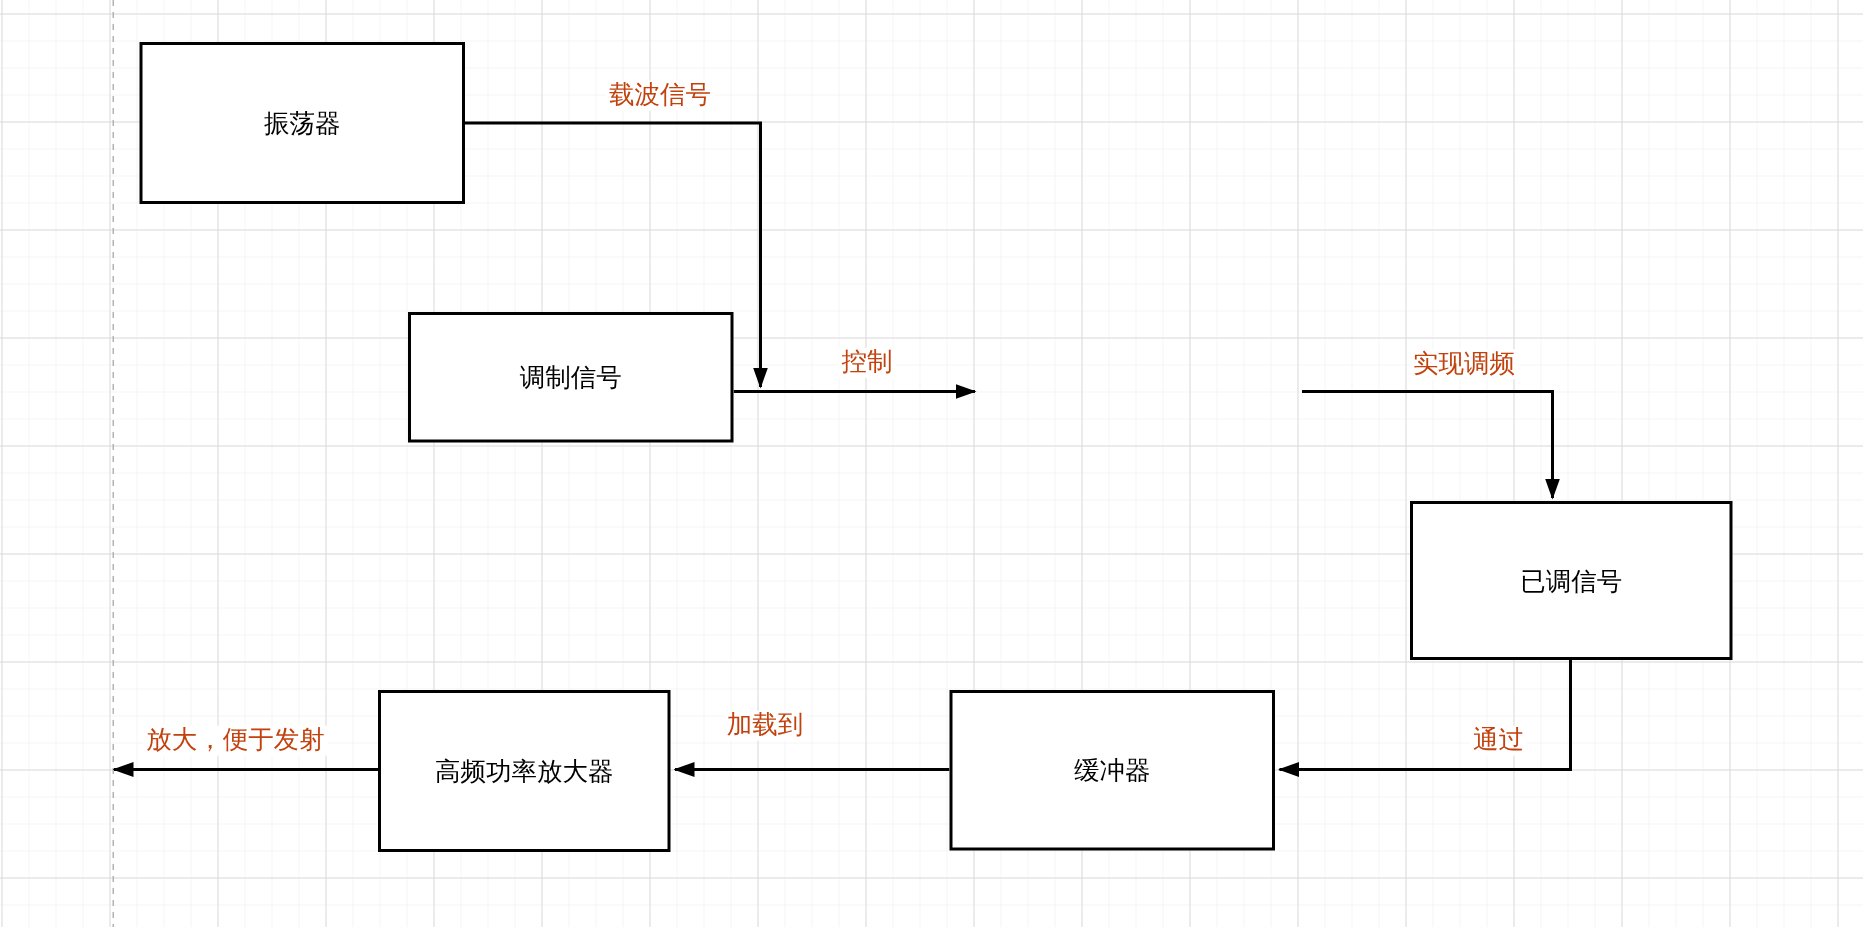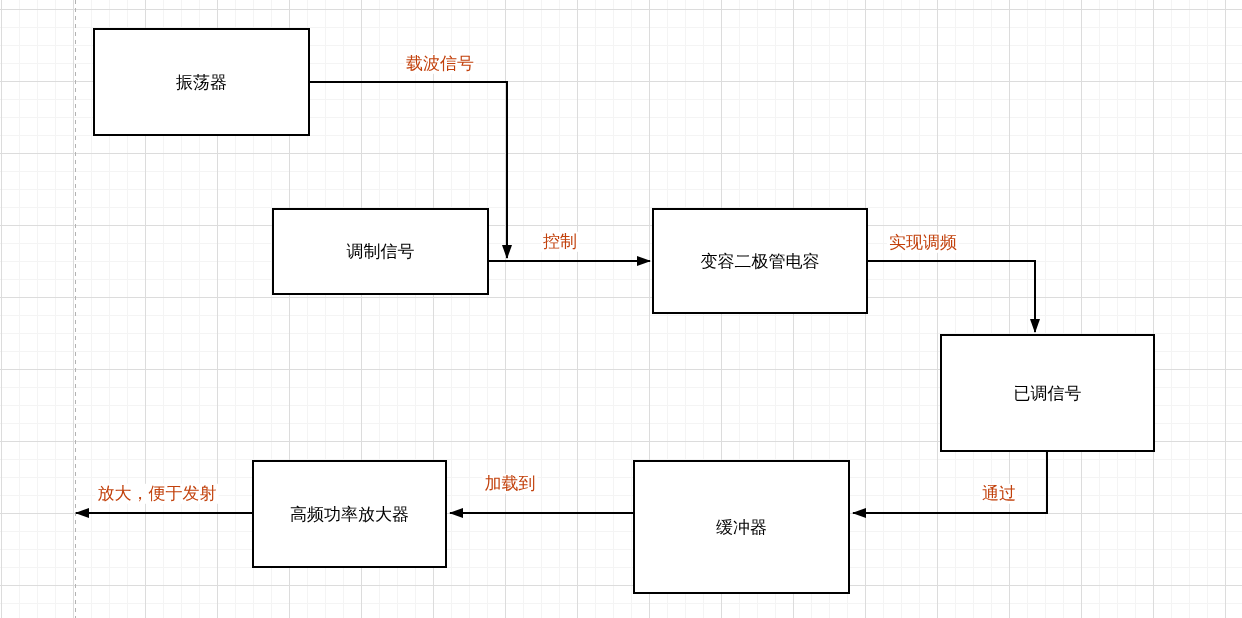--- a/index.html
+++ b/index.html
@@ -31,37 +31,37 @@
     justify-content: center;
     font-size: 17px;
     color: #000000;
     text-align: center;
     cursor: default;
     font-family: Liberation Serif, serif;
   }
   .node-oscillator        { left: 93px;  top: 28px;  width: 217px; height: 108px; }
   .node-modulating-signal { left: 272px; top: 208px; width: 217px; height: 87px; }
   .node-varactor          { left: 652px; top: 208px; width: 216px; height: 106px; }
-  .node-modulated-signal  { left: 940px; top: 334px; width: 215px; height: 118px; }
-  .node-buffer            { left: 633px; top: 460px; width: 217px; height: 134px; }
+  .node-modulated-signal  { left: 940px; top: 334px; width: 215px; height: 106px; }
+  .node-buffer            { left: 633px; top: 460px; width: 217px; height: 107px; }
   .node-hf-amplifier      { left: 252px; top: 460px; width: 195px; height: 108px; justify-content: center; }
 
   .edge-label {
     position: absolute;
     transform: translate(-50%, -50%);
     background: #ffffff;
     padding: 0 2px;
     font-size: 17px;
     color: #c2410c;
     white-space: nowrap;
     line-height: 1.2;
   }
   .label-carrier   { left: 440px; top: 64px;  }
-  .label-control   { left: 560px; top: 242px; }
-  .label-fm        { left: 923px; top: 243px; }
+  .label-control   { left: 578px; top: 242px; }
+  .label-fm        { left: 976px; top: 243px; }
   .label-through   { left: 975px; top: 494px; margin-left: 24px; }
   .label-load      { left: 510px; top: 484px; }
   .label-amplify   { left: 157px; top: 494px; }
 </style>
 </head>
 <body>
 
 <div class="canvas">
 
   <svg class="wires" viewBox="0 0 1242 618" xmlns="http://www.w3.org/2000/svg">
@@ -87,23 +87,20 @@
   </svg>
 
   <div class="node node-oscillator">
     <span>振荡器</span>
   </div>
 
   <div class="node node-modulating-signal">
     <span>调制信号</span>
   </div>
 
-  <div class="node node-varactor">
-    <span>变容二极管电容</span>
-  </div>
 
   <div class="node node-modulated-signal">
     <span>已调信号</span>
   </div>
 
   <div class="node node-buffer">
     <span>缓冲器</span>
   </div>
 
   <div class="node node-hf-amplifier">

